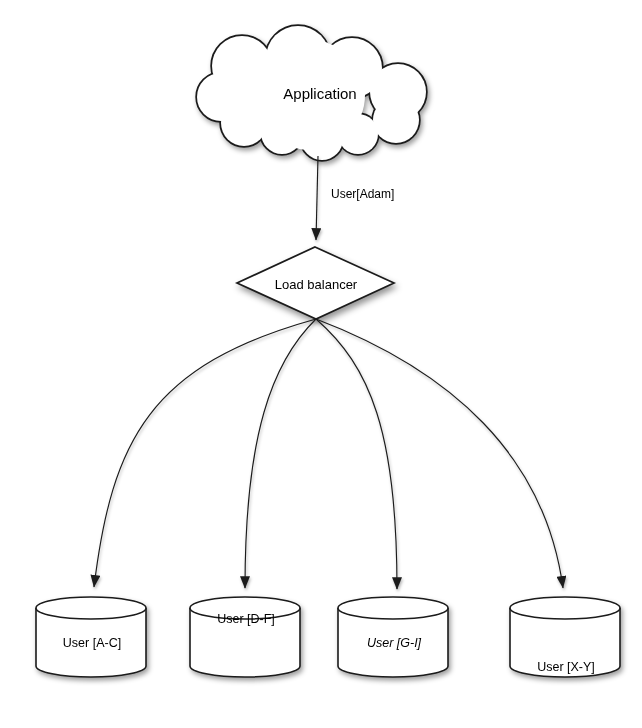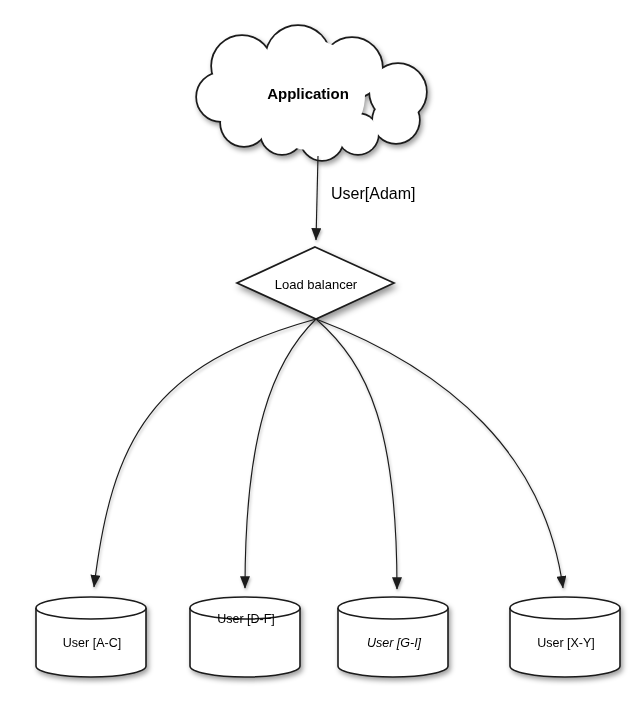--- a/index.html
+++ b/index.html
@@ -22,21 +22,21 @@
   }
   .label {
     position: absolute;
     transform: translate(-50%, -50%);
     color: #000000;
     white-space: nowrap;
     line-height: 1;
   }
   .label-application { font-size: 15px; }
   .label-edge {
-    font-size: 16px;
+    font-size: 12px;
     transform: translate(0, -50%);
   }
   .label-lb { font-size: 13px; }
   .label-shard { font-size: 12.5px; }
 
   .shape-shadow   { filter: drop-shadow(2px 3px 2.5px rgba(0,0,0,0.38)); }
   .diamond-shadow { filter: drop-shadow(2px 4px 3px rgba(0,0,0,0.42)); }
   .edge-shadow    { filter: drop-shadow(1px 2px 1.5px rgba(0,0,0,0.30)); }
 
   .outline {
@@ -116,27 +116,27 @@
     <g class="shape-shadow">
       <path class="outline" stroke-width="1.6" d="M 338 608 L 338 666 A 55 11 0 0 0 448 666 L 448 608"></path>
       <ellipse class="outline" stroke-width="1.6" cx="393" cy="608" rx="55" ry="11"></ellipse>
     </g>
     <g class="shape-shadow">
       <path class="outline" stroke-width="1.6" d="M 510 608 L 510 666 A 55 11 0 0 0 620 666 L 620 608"></path>
       <ellipse class="outline" stroke-width="1.6" cx="565" cy="608" rx="55" ry="11"></ellipse>
     </g>
   </svg>
 
-  <div class="label label-application" style="left:308px; top:93px;font-weight:bold;">Application</div>
+  <div class="label label-application" style="left:320px; top:93px;">Application</div>
 
   <div class="label label-edge" style="left:331px; top:194px;">User[Adam]</div>
 
   <div class="label label-lb" style="left:316px; top:284px;">Load balancer</div>
 
   <div class="label label-shard" style="left:92px; top:643px;">User [A-C]</div>
 
   <div class="label label-shard" style="left:246px; top:619px;">User [D-F]</div>
 
   <div class="label label-shard" style="left:394px; top:643px;font-style:italic;">User [G-I]</div>
 
-  <div class="label label-shard" style="left:566px; top:643px;">User [X-Y]</div>
+  <div class="label label-shard" style="left:566px; top:667px;">User [X-Y]</div>
 
 </div>
 
 </body></html>

